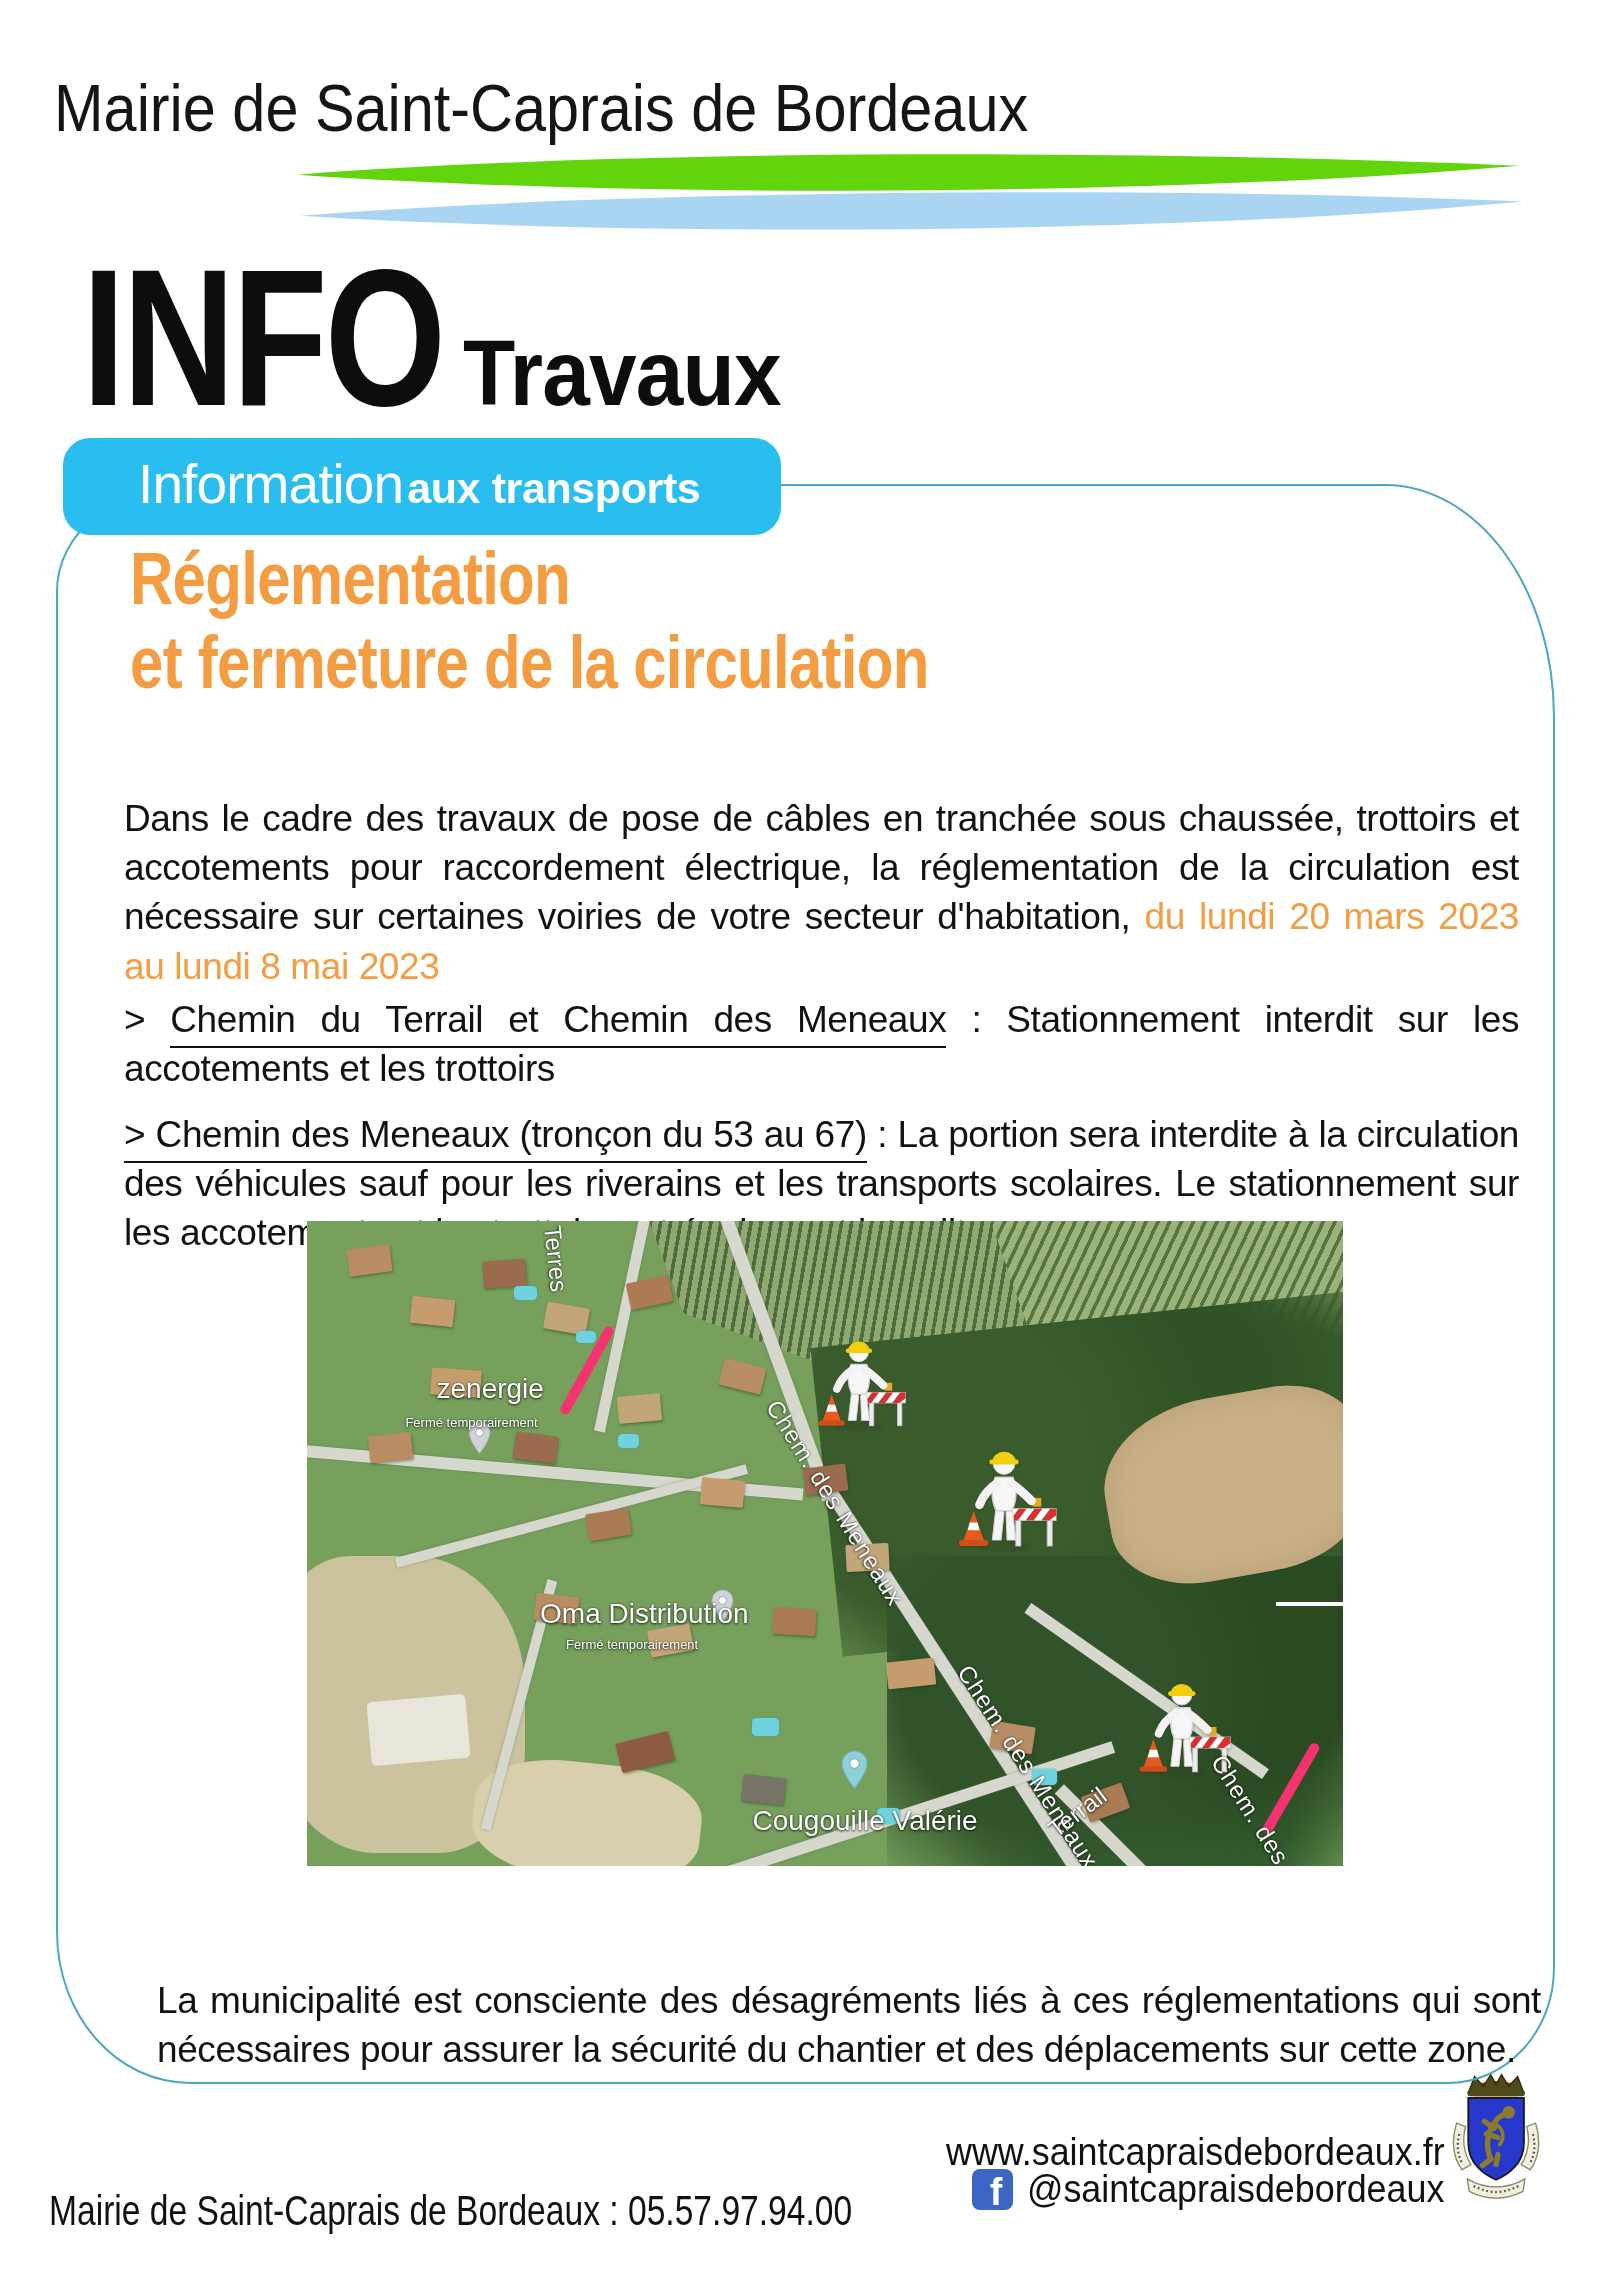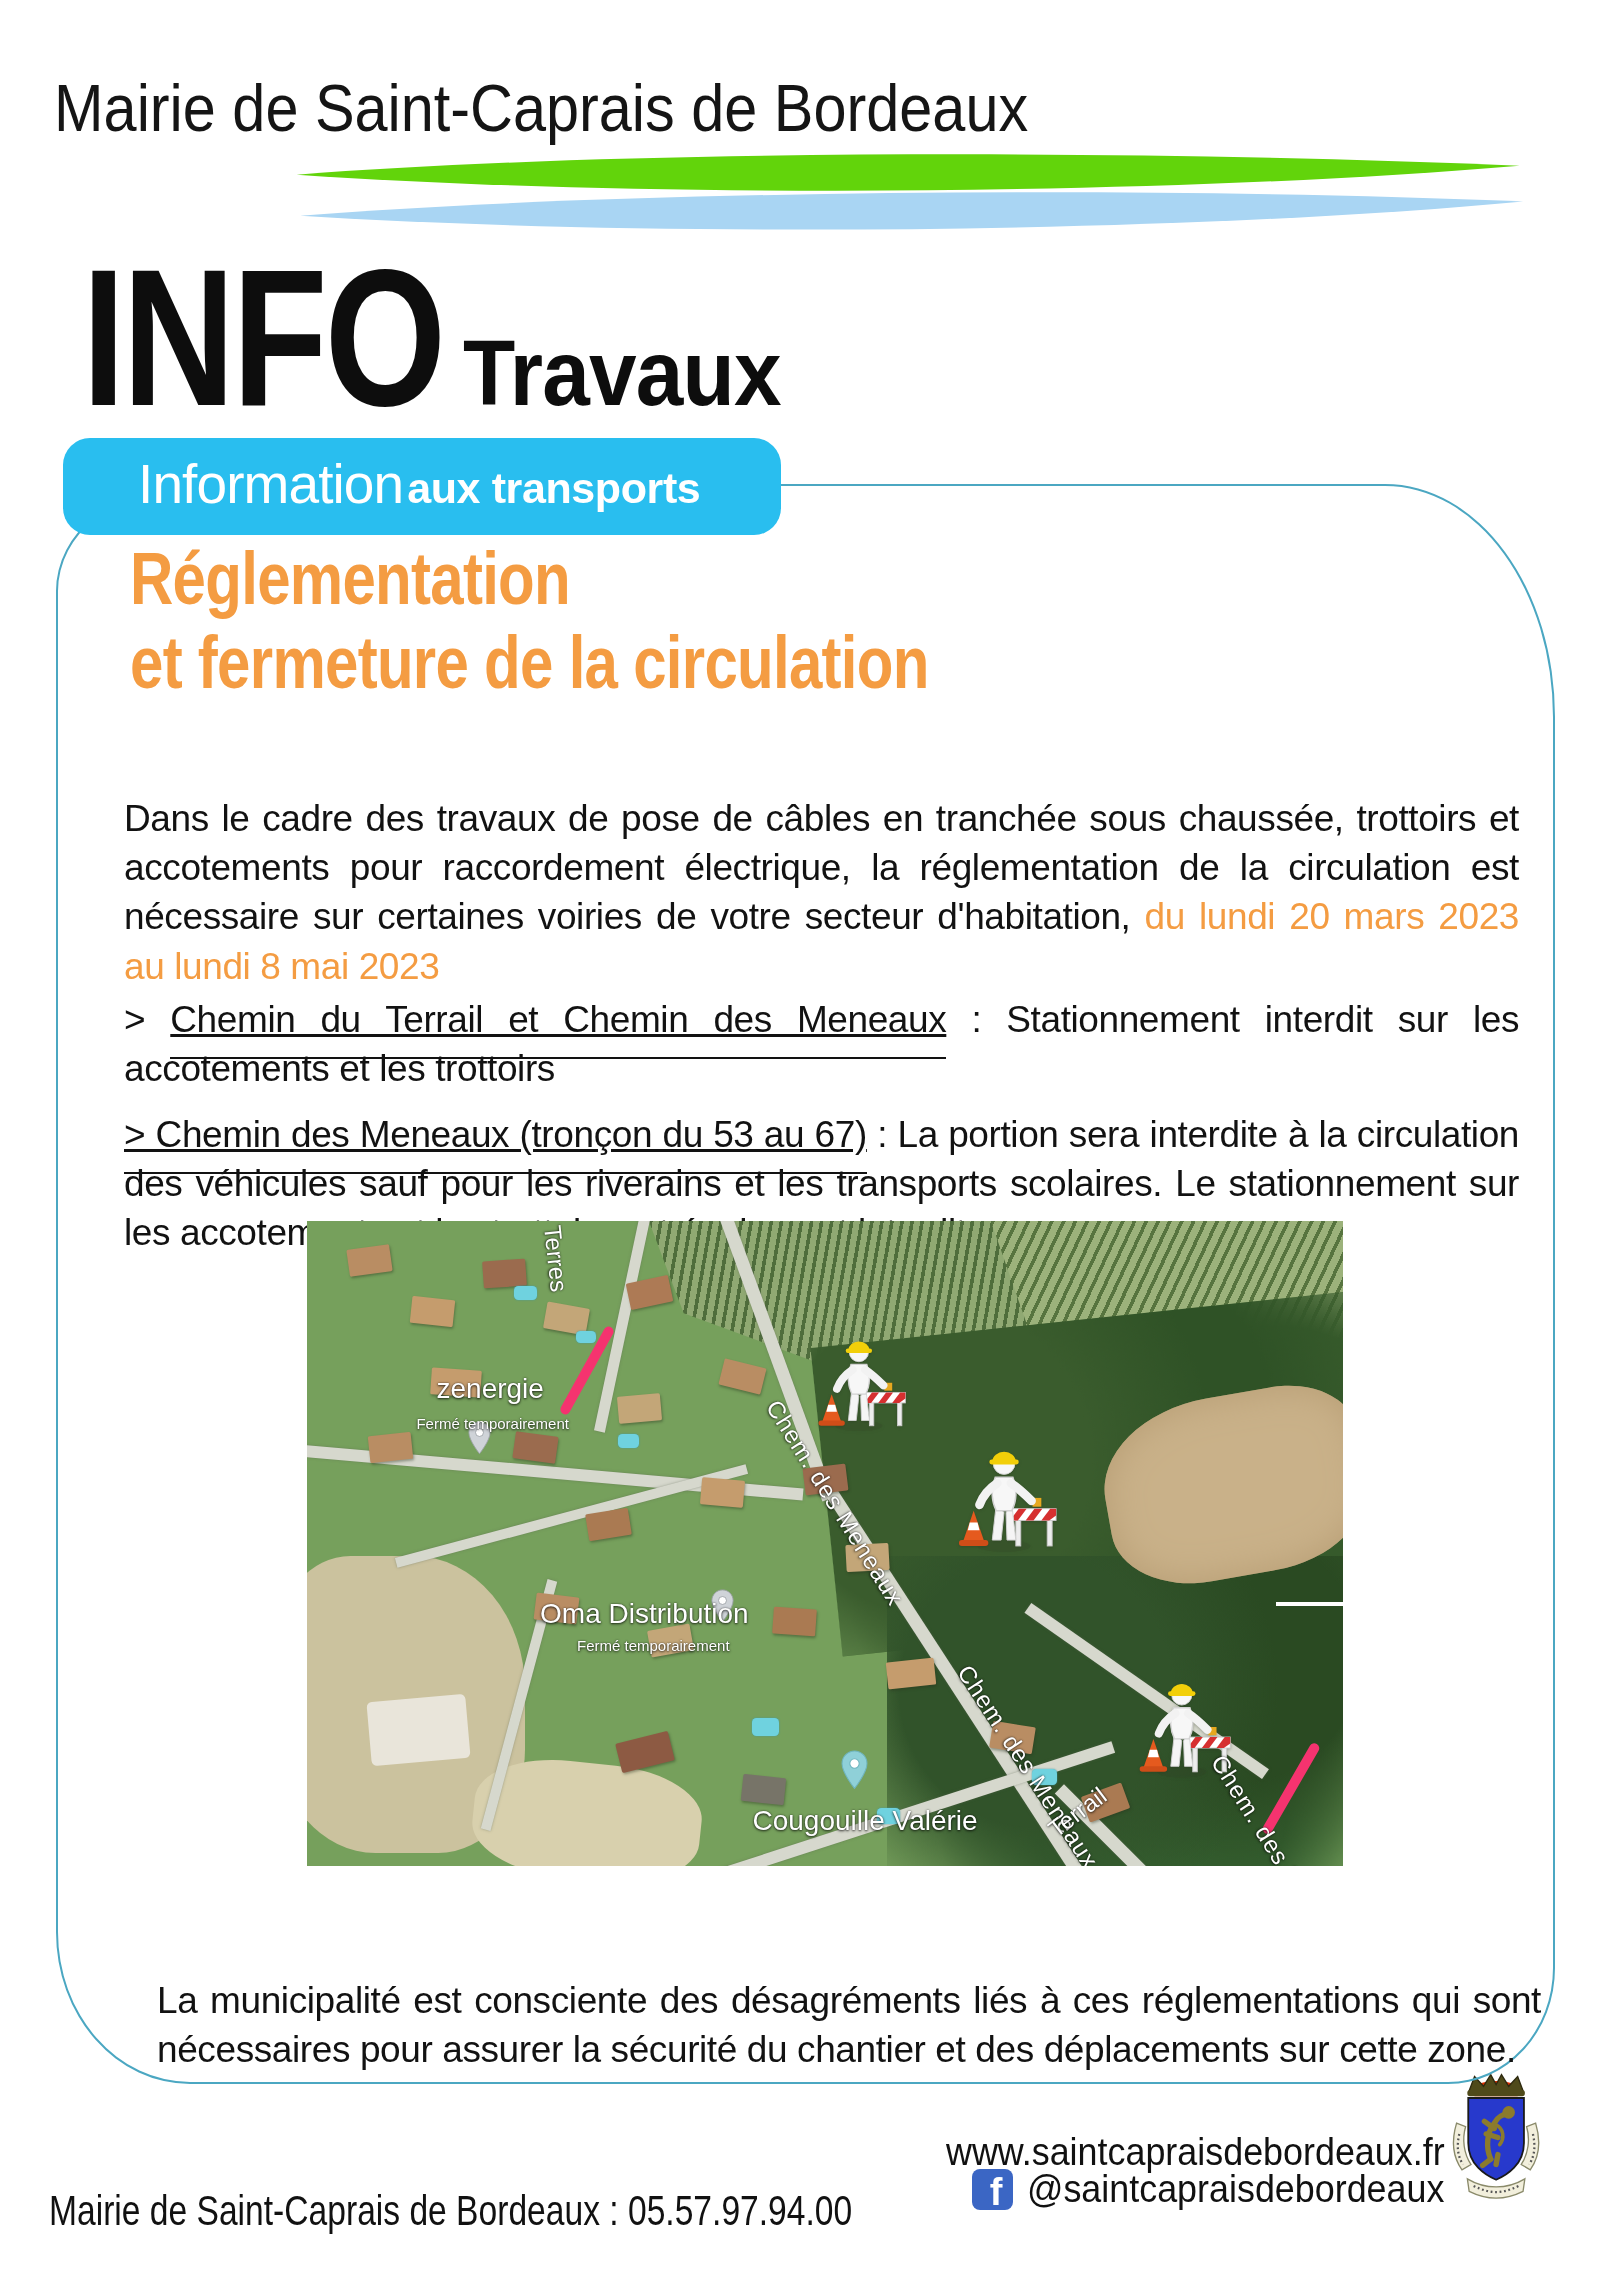--- a/index.html
+++ b/index.html
@@ -29,21 +29,21 @@
   
   .heading{position:absolute;left:130px;top:536px;color:#F49C42;font-weight:700;font-size:75px;line-height:1.12;transform:scaleX(.8);transform-origin:top left;letter-spacing:-0.9px;z-index:2;}
 
   
   .para{position:absolute;left:124px;width:1395px;font-size:37px;line-height:1.33;letter-spacing:-0.4px;color:#121212;text-align:justify;z-index:2;}
   .p1{top:757px;}
   .p2{top:958px;}
   .p3{top:1073px;}
   .closing{left:157px;width:1384px;top:1939px;}
   .hl{color:#F49C42;}
-  .u{border-bottom:2.7px solid #121212;padding-bottom:17px;text-decoration:underline;}
+  .u{border-bottom:2.7px solid #121212;padding-bottom:6px;}
 
   
   .map{position:absolute;left:307px;top:1221px;width:1036px;height:645px;overflow:hidden;z-index:2;
        background-color:#76a05c;
        background-image:
          radial-gradient(closest-side at 18% 22%,#8cb06c,transparent 75%),
          radial-gradient(closest-side at 8% 60%,#6d9a52,transparent 70%),
          radial-gradient(closest-side at 40% 50%,#5d8a47,transparent 65%),
          radial-gradient(closest-side at 30% 85%,#7fa761,transparent 70%),
          radial-gradient(closest-side at 55% 25%,#69975ا0,transparent 60%),
@@ -70,21 +70,21 @@
   .r-loop{left:8%;top:45%;width:35%;height:9.9px;transform:rotate(-15deg);}
   .r-sv{left:20%;top:55%;width:9.9px;height:40%;transform:rotate(15deg);}
   .r-mainA{left:39.5%;top:-2%;width:13.4px;height:48%;transform:rotate(-20deg);transform-origin:top center;}
   .r-mainB{left:49.5%;top:41%;width:13.4px;height:72%;transform:rotate(-33deg);transform-origin:top center;}
   .r-mainC{left:72%;top:88%;width:12.5px;height:28%;transform:rotate(-45deg);transform-origin:top center;}
   .r-branch{left:69%;top:60%;width:11.6px;height:45%;transform:rotate(-55deg);transform-origin:top center;}
   .r-bottom{left:35%;top:103%;width:45%;height:11.6px;transform:rotate(-18deg);transform-origin:left center;}
   .house{width:43px;height:27px;border-radius:1.8px;box-shadow:0.9px 1.8px 2.7px rgba(40,50,30,.4);}
   .pool{background:#6fd2df;border-radius:4.5px;box-shadow:0 0 1.8px #3d98a8;}
   .mlabel{color:#fff;text-shadow:0 0.9px 2.7px rgba(0,0,0,.75),0 0 1.8px rgba(0,0,0,.5);white-space:nowrap;font-size:24px;}
-  .mlabel.small{font-size:15px;margin-left:11px;}
+  .mlabel.small{font-size:13px;}
   .mlabel.big{font-size:28px;}
   .closure{width:9.9px;border-radius:5.4px;background:#F5336F;}
   .enddash{left:93.5%;top:59%;width:7%;height:4.5px;background:#ffffff;}
   .worker{filter:drop-shadow(0 1.8px 1.8px rgba(40,50,30,.35));}
 
   
   .footer-contact{position:absolute;left:49px;top:2187px;font-size:42px;color:#111;white-space:nowrap;transform:scaleX(.8);transform-origin:left top;}
   .website{position:absolute;left:946px;top:2130px;font-size:39px;color:#111;white-space:nowrap;transform:scaleX(.92);transform-origin:left top;}
   .fbrow{position:absolute;left:972px;top:2167px;display:flex;align-items:center;}
   .fbicon{width:41px;height:41px;border-radius:8px;background:#3B66C4;color:#fff;font-weight:700;font-size:38px;display:flex;align-items:flex-end;justify-content:center;overflow:hidden;}

